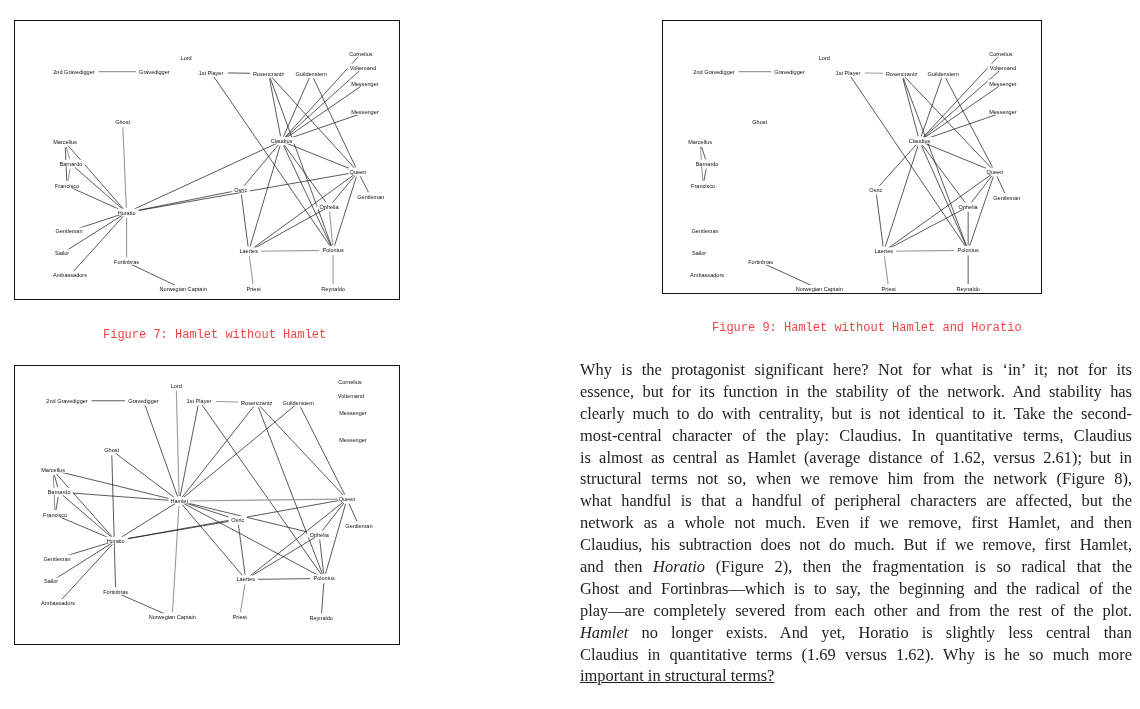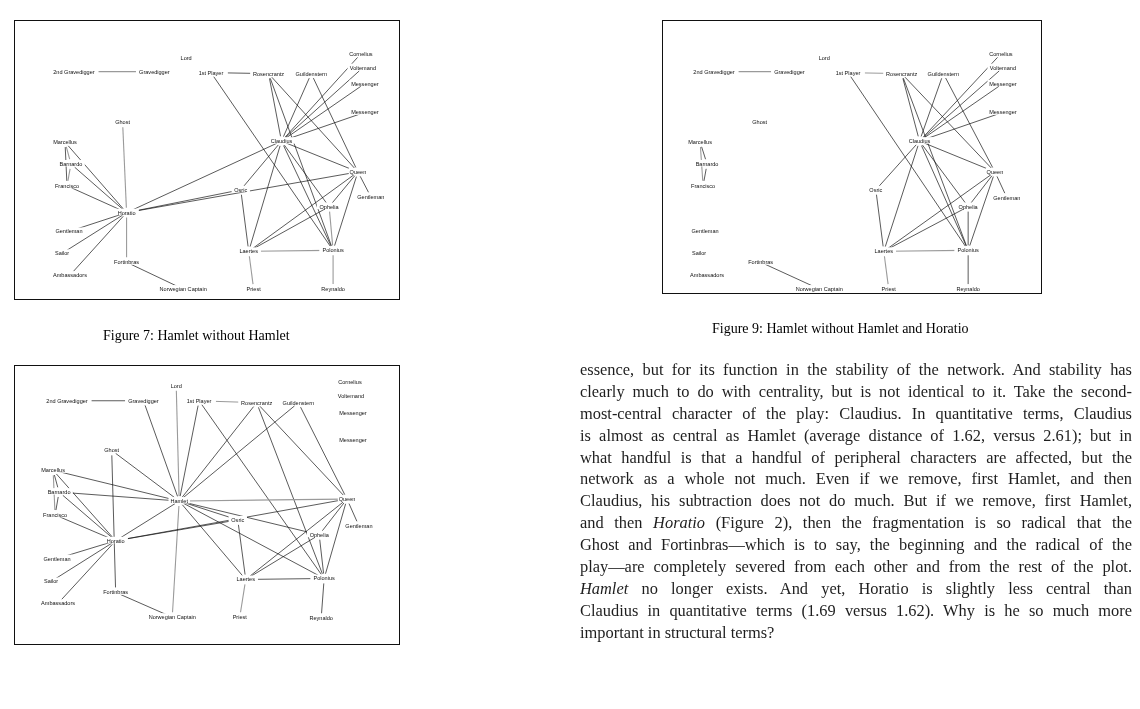--- a/index.html
+++ b/index.html
@@ -1,22 +1,22 @@
 <!DOCTYPE html>
 <html><head>
 <meta charset="utf-8">
 <style>
   html, body { margin: 0; padding: 0; background: #ffffff; }
   body { width: 1140px; height: 709px; position: relative; overflow: hidden; font-family: "DejaVu Serif", "Liberation Serif", serif; color: #1a1a1a; }
   .figure-frame { position: absolute; border: 1.5px solid #111; background: #fff; box-sizing: border-box; }
   .figure-frame svg { position: absolute; left: 0; top: 0; width: 100%; height: 100%; }
-  .caption { position: absolute; font-family: Liberation Serif, serif; font-size: 14px; color: #000000; white-space: nowrap; }
+  .caption { position: absolute; font-family: Liberation Mono, monospace; font-size: 12px; color: #ef4444; white-space: nowrap; }
   .body-text { position: absolute; left: 580px; top: 359px; width: 552px; font-family: "Liberation Serif", "DejaVu Serif", serif; font-size: 16.4px; line-height: 21.9px; text-align: justify; color: #1e1e1e; hyphens: manual; }
   .body-text .ln { display: block; text-align: justify; text-align-last: justify; height: 21.9px; overflow: hidden; white-space: nowrap; }
-  .body-text .ln.last { text-align-last: left; }
+  .body-text .ln.last { text-align-last: left; text-decoration: underline; }
   .nlabel { font-family: "Liberation Sans", "DejaVu Sans", sans-serif; font-size: 5.6px; fill: #111; }
 </style>
 </head>
 <body>
 
 <div>
   <div class="figure-frame" style="left:14px;top:20px;width:386px;height:280px;">
     <svg viewBox="0 0 386 280">
         <line x1="64" y1="51" x2="135" y2="51" stroke="#9a9a9a" stroke-width="1.1"></line>
         <line x1="201.999257002745" y1="52.086194086254224" x2="250.000742997255" y2="52.913805913745776" stroke="#111111" stroke-width="0.7"></line>
@@ -322,24 +322,26 @@
         <rect x="215.2" y="249" width="21.6" height="6.5" fill="#fff"></rect>
         <text x="226" y="255" text-anchor="middle" class="nlabel">Priest</text>
         <rect x="294.1" y="250" width="27.8" height="6.5" fill="#fff"></rect>
         <text x="308" y="256" text-anchor="middle" class="nlabel">Reynaldo</text>
       </svg>
   </div>
   <div class="caption" style="left:98px;top:712px;">Figure 8: Hamlet without Claudius</div>
 </div>
 
 <div class="body-text" id="body-text">
+    <span class="ln"><span>Why is the protagonist significant here? Not for what is ‘in’ it; not for its</span></span>
     <span class="ln"><span>essence, but for its function in the stability of the network. And stability has</span></span>
     <span class="ln"><span>clearly much to do with centrality, but is not identical to it. Take the second-</span></span>
     <span class="ln"><span>most-central character of the play: Claudius. In quantitative terms, Claudius</span></span>
     <span class="ln"><span>is almost as central as Hamlet (average distance of 1.62, versus 2.61); but in</span></span>
+    <span class="ln"><span>structural terms not so, when we remove him from the network (Figure 8),</span></span>
     <span class="ln"><span>what handful is that a handful of peripheral characters are affected, but the</span></span>
     <span class="ln"><span>network as a whole not much. Even if we remove, first Hamlet, and then</span></span>
     <span class="ln"><span>Claudius, his subtraction does not do much. But if we remove, first Hamlet,</span></span>
     <span class="ln"><span>and then </span><em>Horatio</em><span> (Figure 2), then the fragmentation is so radical that the</span></span>
     <span class="ln"><span>Ghost and Fortinbras—which is to say, the beginning and the radical of the</span></span>
     <span class="ln"><span>play—are completely severed from each other and from the rest of the plot.</span></span>
     <span class="ln"><em>Hamlet</em><span> no longer exists. And yet, Horatio is slightly less central than</span></span>
     <span class="ln"><span>Claudius in quantitative terms (1.69 versus 1.62). Why is he so much more</span></span>
     <span class="ln last"><span>important in structural terms?</span></span>
   </div>

